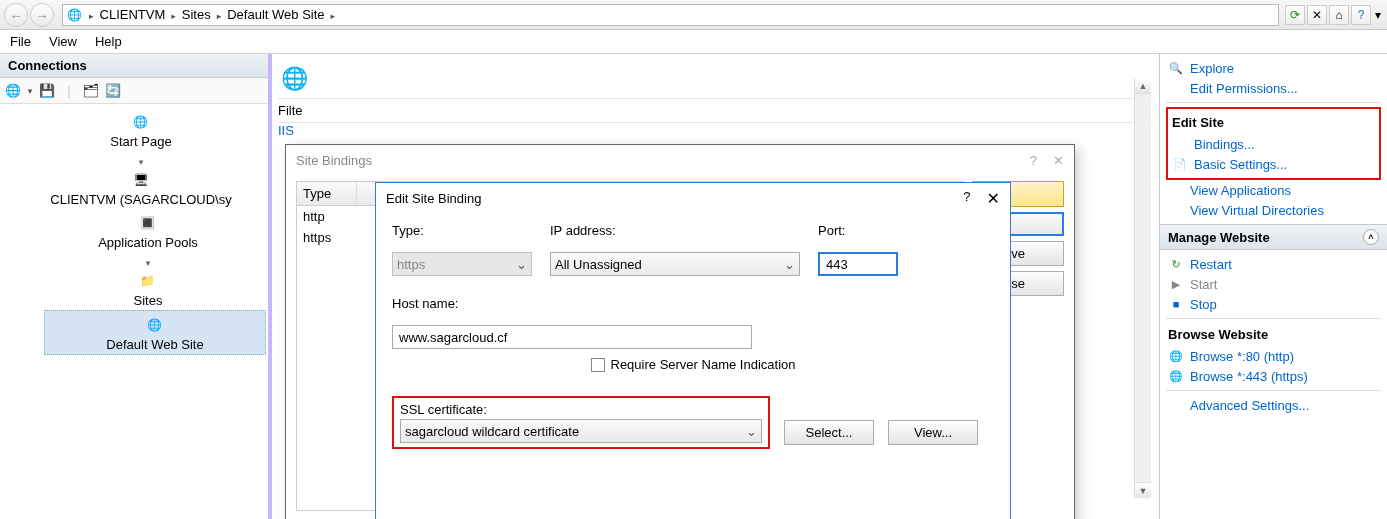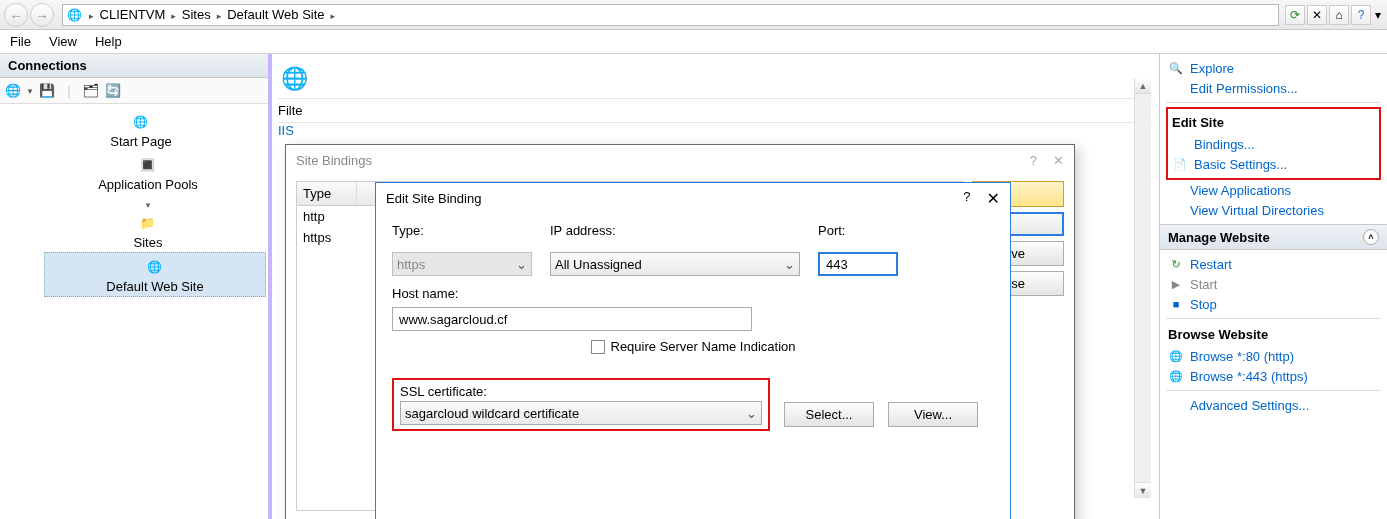--- a/index.html
+++ b/index.html
@@ -143,20 +143,25 @@
       <span style="color:#ccc;">|</span>
       <span>🗂</span>
       <span style="color:#2a8a2a;">🔄</span>
     </div>
     <div class="tree">
       <div class="tree-node indent1">
         <span class="twisty"></span>
           <span class="icon-globe"></span>
         <span>Start Page</span>
       </div>
+      <div class="tree-node indent1 expandable">
+        <span class="twisty"></span>
+          <span class="icon-server"></span>
+        <span>CLIENTVM (SAGARCLOUD\sy</span>
+      </div>
       <div class="tree-node indent2">
         <span class="twisty"></span>
           <span class="icon-pool"></span>
         <span>Application Pools</span>
       </div>
       <div class="tree-node indent2 expandable">
         <span class="twisty"></span>
           <span class="icon-folder"></span>
         <span>Sites</span>
       </div>
@@ -301,21 +306,21 @@
           <div class="sel">
               <span>All Unassigned</span>
               <span class="caret"></span>
             </div>
         </div>
         <div class="form-col" style="width:80px;">
           <span class="lbl">Port:</span>
           <input class="txt port-input" value="443" style="">
         </div>
       </div>
-      <div class="form-row" style="flex-direction:column; gap:6px; margin-top:10px;">
+      <div class="form-row" style="flex-direction:column; gap:14px; margin-top:20px;">
         <span class="lbl">Host name:</span>
         <input class="txt" style="width: 360px;" value="www.sagarcloud.cf">
       </div>
       <div class="form-row" style="margin-top:8px; align-items:center; gap:6px;justify-content:center;">
         <span class="cb"></span>
         <span>Require Server Name Indication</span>
       </div>
       <div style="display:flex; align-items:flex-end; gap:14px;">
         <div class="ssl-box">
           <span class="lbl">SSL certificate:</span>

